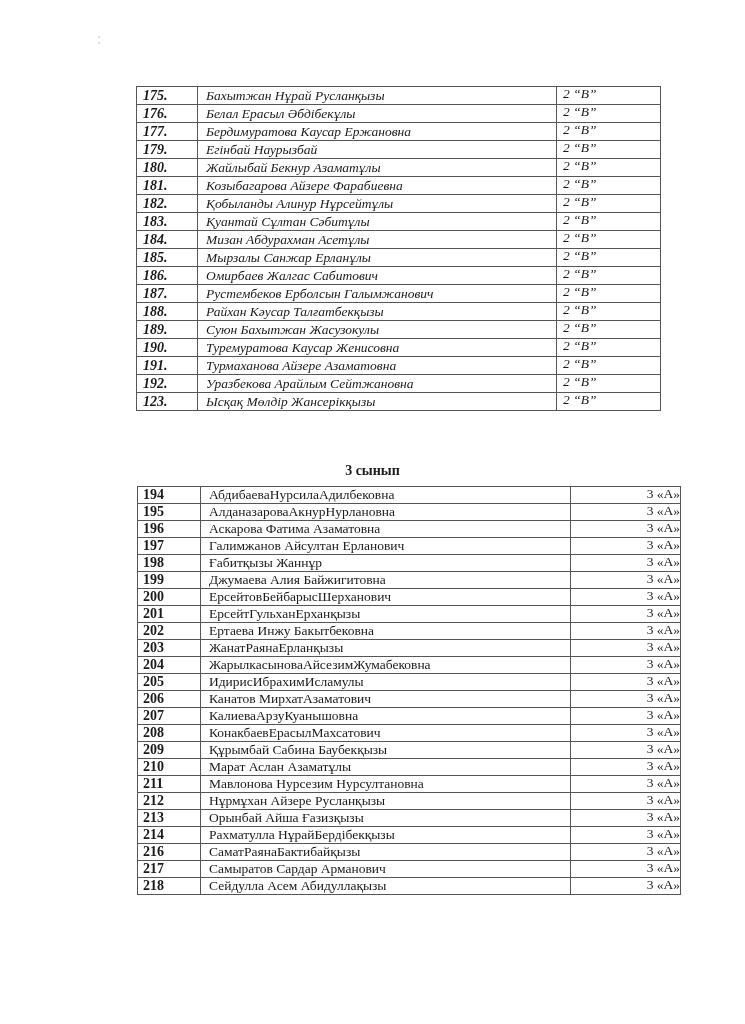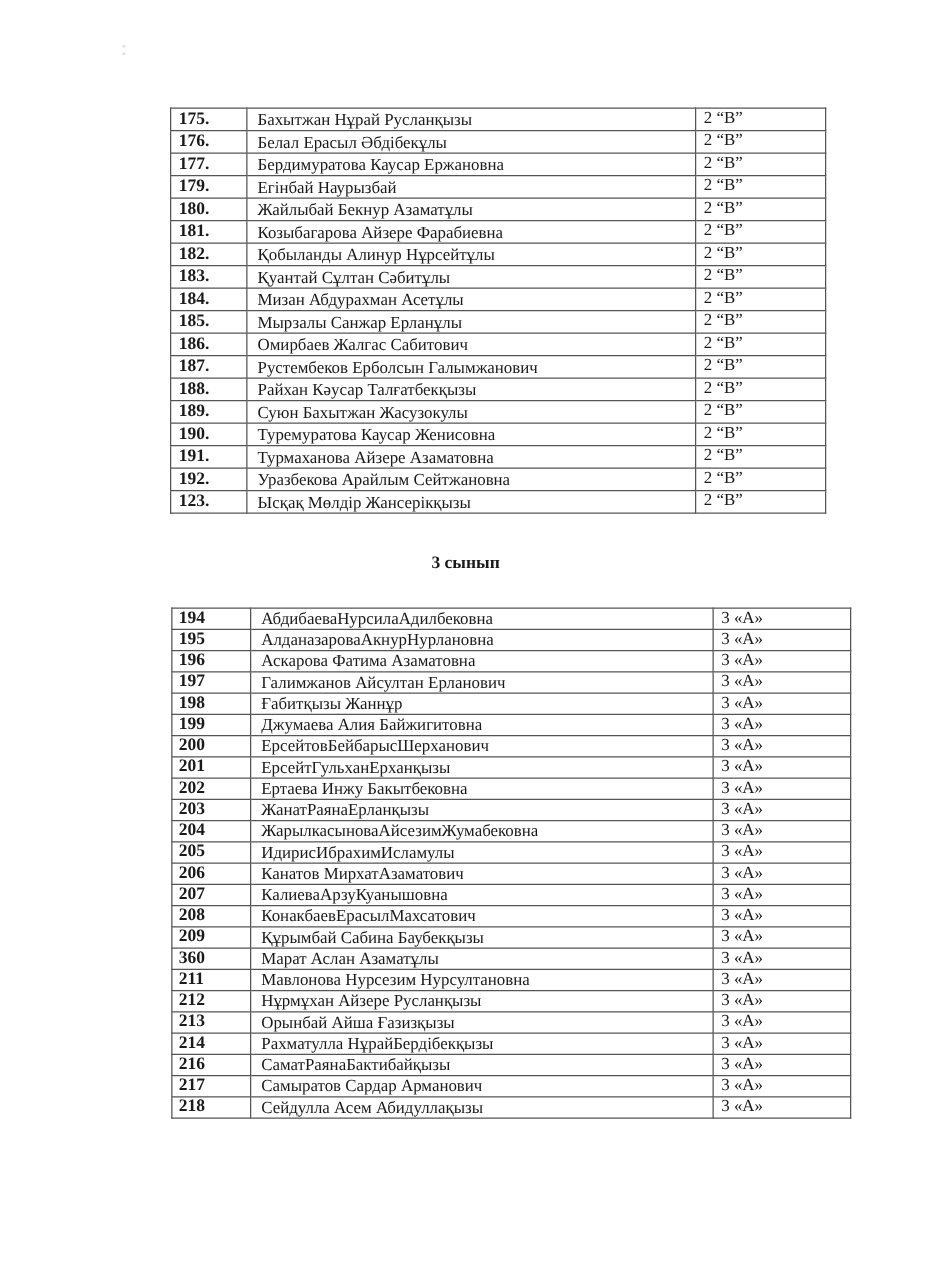--- a/index.html
+++ b/index.html
@@ -4,31 +4,31 @@
 <style>
   html, body { margin: 0; padding: 0; }
   body {
     width: 745px; height: 1024px; background: #ffffff; position: relative; overflow: hidden;
     font-family: "Liberation Serif", "DejaVu Serif", serif; color: #1a1a1a;
   }
   .page { position: absolute; left: 0; top: 0; width: 745px; height: 1024px; }
   table { border-collapse: collapse; position: absolute; table-layout: fixed; }
   td { border: 1px solid #555; padding: 0; font-size: 13.5px; white-space: nowrap; overflow: hidden; }
   #t1 { left: 136px; top: 86px; width: 524px; }
-  #t1 td { height: 17.4px; line-height: 17px; }
+  #t1 td { height: 17.4px; line-height: 17px; font-style: italic; }
   #t1 td.num { width: 61px; font-weight: bold; padding-left: 6px; box-sizing: border-box; font-size: 14px; }
   #t1 td.name { width: 359px; padding-left: 8px; box-sizing: border-box; }
   #t1 td.cls { width: 104px; padding-left: 6px; box-sizing: border-box; vertical-align: top; line-height: 14px; }
   #t2 { left: 137px; top: 486px; width: 543px; }
   #t2 td { height: 16.3px; line-height: 16px; }
   #t2 td.num { width: 63px; font-weight: bold; padding-left: 5px; box-sizing: border-box; font-size: 14px; }
   #t2 td.name { width: 370px; padding-left: 8px; box-sizing: border-box; }
-  #t2 td.cls { width: 110px; padding-left: 6px; box-sizing: border-box; vertical-align: top; line-height: 14px; }
+  #t2 td.cls { width: 110px; padding-left: 6px; box-sizing: border-box; vertical-align: top; line-height: 14px; text-align: right; }
   .heading {
-    position: absolute; left: 0; width: 745px; top: 443px; text-align: center;
+    position: absolute; left: 0; width: 745px; top: 463px; text-align: center;
     font-weight: bold; font-size: 14px;
   }
   .specks { position: absolute; left: 98px; top: 36px; width: 4px; height: 14px; }
   .specks span { display: block; width: 2px; height: 2px; background: #ddd; margin-bottom: 4px; }
 </style>
 </head>
 <body>
 
 <div class="page">
   <div class="specks">
@@ -209,21 +209,21 @@
           <td class="num">208</td>
           <td class="name">КонакбаевЕрасылМахсатович</td>
           <td class="cls">3 «А»</td>
         </tr>
         <tr>
           <td class="num">209</td>
           <td class="name">Құрымбай Сабина Баубекқызы</td>
           <td class="cls">3 «А»</td>
         </tr>
         <tr>
-          <td class="num">360</td>
+          <td class="num">210</td>
           <td class="name">Марат Аслан Азаматұлы</td>
           <td class="cls">3 «А»</td>
         </tr>
         <tr>
           <td class="num">211</td>
           <td class="name">Мавлонова Нурсезим Нурсултановна</td>
           <td class="cls">3 «А»</td>
         </tr>
         <tr>
           <td class="num">212</td>

